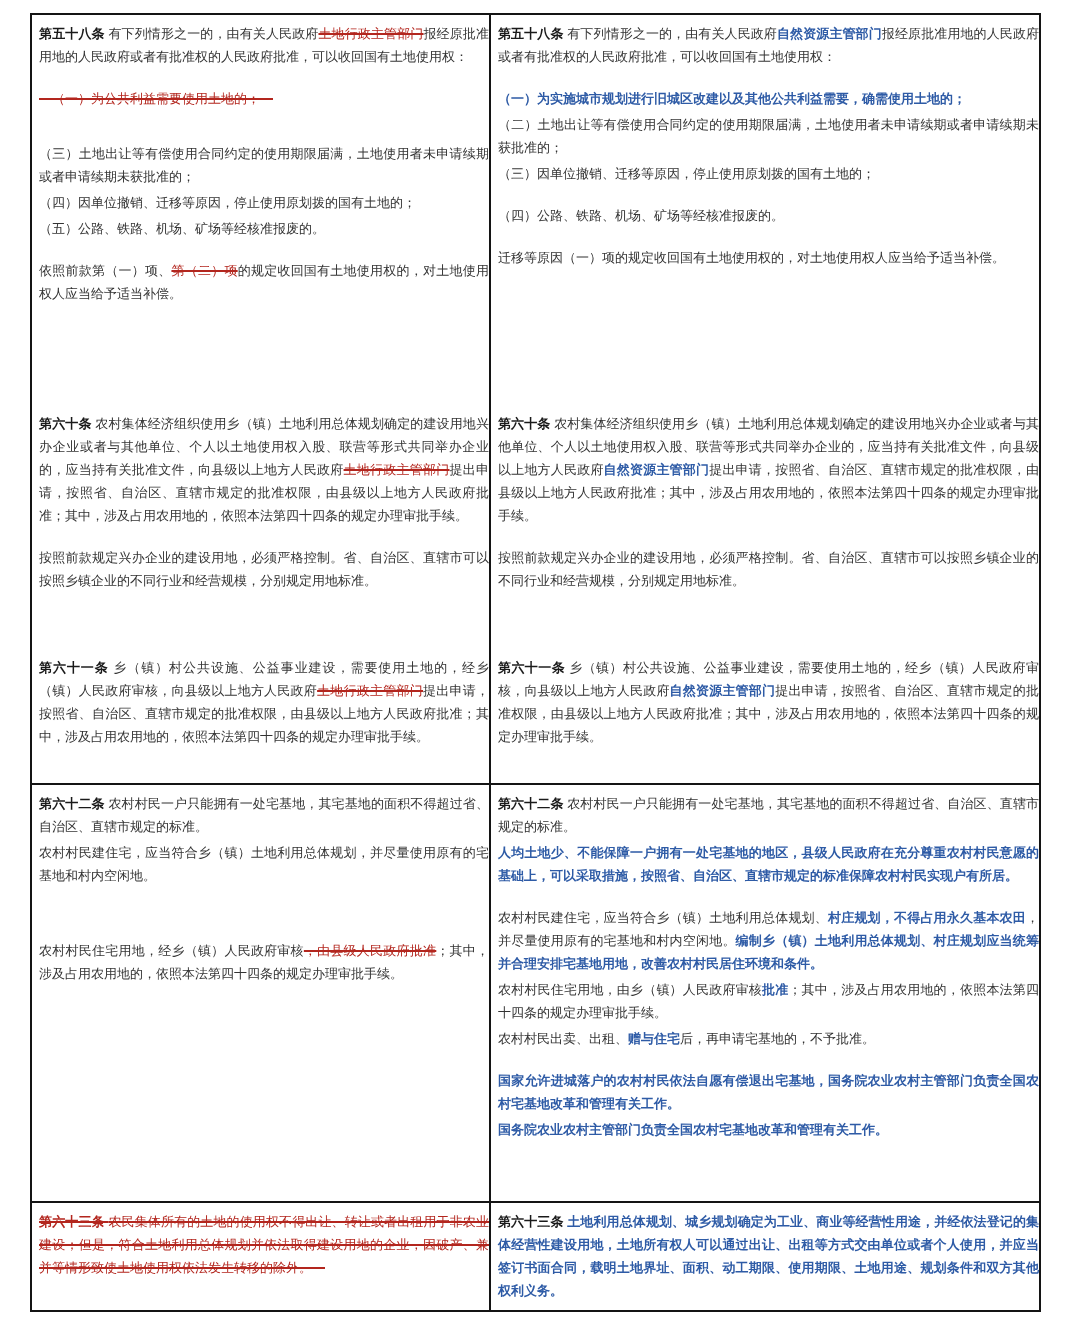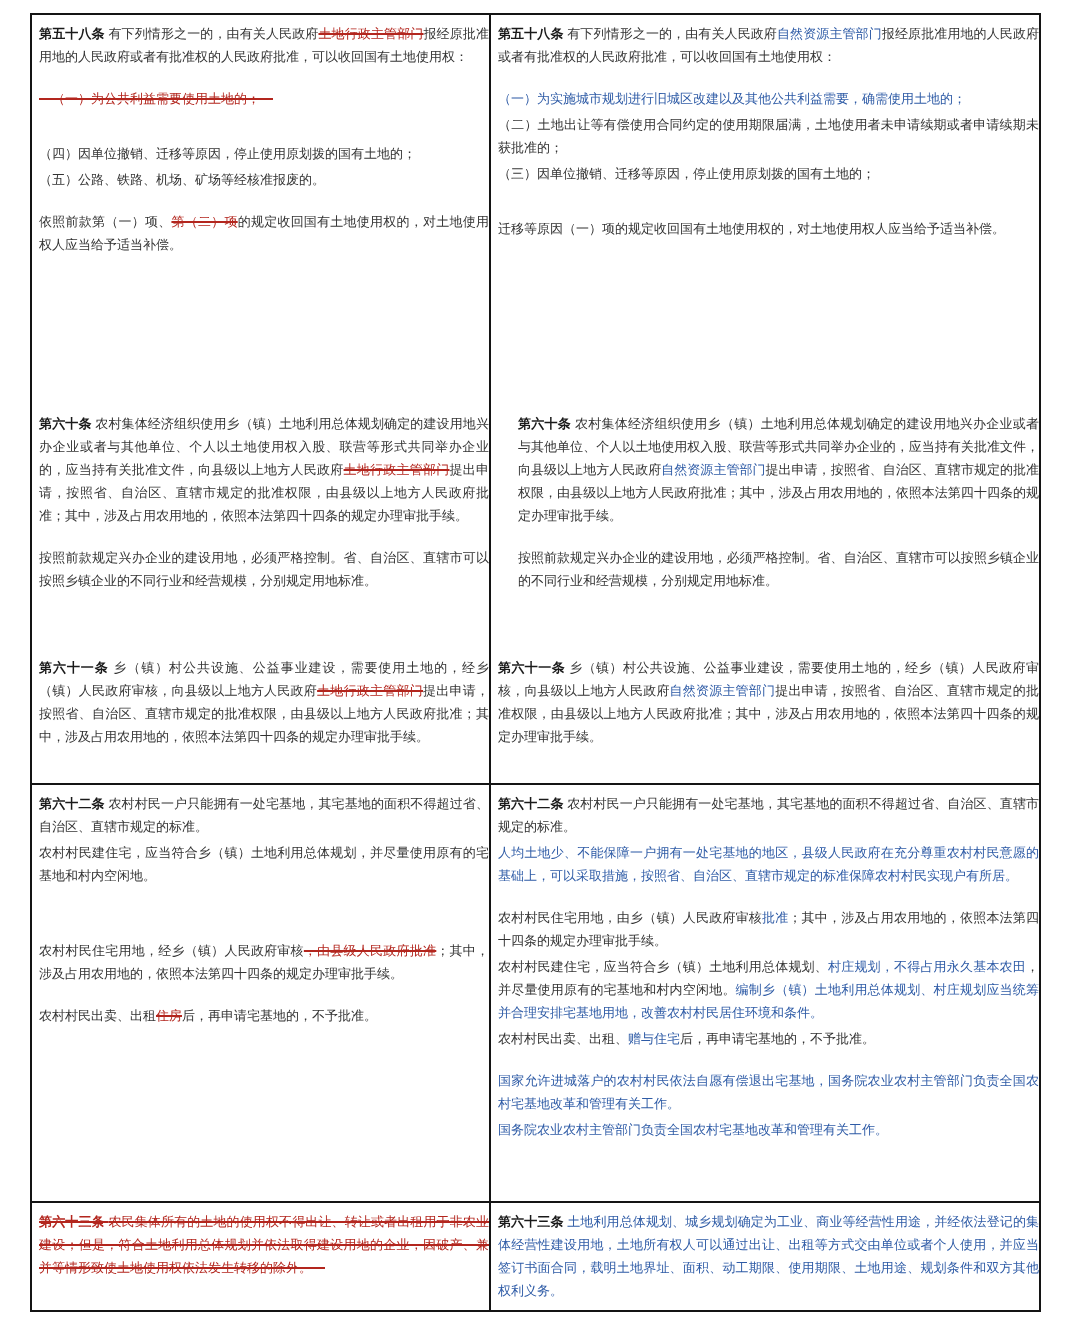--- a/index.html
+++ b/index.html
@@ -8,21 +8,21 @@
     font-family:"Liberation Sans","DejaVu Sans",sans-serif;
   }
   .law-table{
     position:absolute;left:30px;top:13px;width:1011px;
     border:2px solid var(--border,#141414);
     box-sizing:border-box;
   }
   .trow{display:grid;grid-template-columns:459px 1fr;}
   .trow.bordered{border-top:2px solid var(--border,#141414);}
   .trow.r58{min-height:390px;}
-  .trow.r60{min-height:244px;gap:20px;}
+  .trow.r60{min-height:244px;}
   .trow.r61{min-height:134px;}
   .trow.r62{min-height:416px;}
   .trow.r63{min-height:100px;}
   .cell{
     box-sizing:border-box;
     padding:4px 0 5px 7px;
     font-size:13px;line-height:23px;color:var(--body,#333333);
   }
   .cell.left{border-right:2px solid var(--border,#141414);}
   .para{margin:3px 0;text-align:justify;}
@@ -33,47 +33,49 @@
   .s-del{
     color:var(--del,#b3261e);
     text-decoration:line-through;
     text-decoration-thickness:1.5px;
   }
   .s-delnum{
     color:var(--del,#b3261e);font-weight:bold;
     text-decoration:line-through;
     text-decoration-thickness:1.5px;
   }
-  .s-add{color:var(--add,#2e5ba6);font-weight:normal;}
+  .s-add{color:var(--add,#2e5ba6);font-weight:bold;}
 </style>
 </head>
 <body>
 
 <div class="page">
   <div class="law-table">
 
     <div class="trow r58">
       <div class="cell left">
           <div class="para"><span class="s-num">第五十八条 </span><span class="s-n">有下列情形之一的，由有关人民政府</span><span class="s-del">土地行政主管部门</span><span class="s-n">报经原批准用地的人民政府或者有批准权的人民政府批准，可以收回国有土地使用权：</span></div>
           <div class="blank"></div>
           <div class="para"><span class="s-del">—（一）为公共利益需要使用土地的；—</span></div>
           <div class="blank"></div>
           <div class="blank"></div>
+          <div class="para"><span class="s-n"> （三）土地出让等有偿使用合同约定的使用期限届满，土地使用者未申请续期或者申请续期未获批准的；</span></div>
           <div class="para"><span class="s-n"> （四）因单位撤销、迁移等原因，停止使用原划拨的国有土地的；</span></div>
           <div class="para"><span class="s-n"> （五）公路、铁路、机场、矿场等经核准报废的。</span></div>
           <div class="blank"></div>
           <div class="para"><span class="s-n">依照前款第（一）项、</span><span class="s-del">第（二）项</span><span class="s-n">的规定收回国有土地使用权的，对土地使用权人应当给予适当补偿。</span></div>
         </div>
       <div class="cell right">
           <div class="para"><span class="s-num">第五十八条 </span><span class="s-n">有下列情形之一的，由有关人民政府</span><span class="s-add">自然资源主管部门</span><span class="s-n">报经原批准用地的人民政府或者有批准权的人民政府批准，可以收回国有土地使用权：</span></div>
           <div class="blank"></div>
           <div class="para"><span class="s-add"> （一）为实施城市规划进行旧城区改建以及其他公共利益需要，确需使用土地的；</span></div>
           <div class="para"><span class="s-n"> （二）土地出让等有偿使用合同约定的使用期限届满，土地使用者未申请续期或者申请续期未获批准的；</span></div>
           <div class="para"><span class="s-n"> （三）因单位撤销、迁移等原因，停止使用原划拨的国有土地的；</span></div>
           <div class="blank"></div>
+          <div class="para"><span class="s-n"> （四）公路、铁路、机场、矿场等经核准报废的。</span></div>
           <div class="blank"></div>
           <div class="para"><span class="s-n">迁移等原因（一）项的规定收回国有土地使用权的，对土地使用权人应当给予适当补偿。</span></div>
         </div>
     </div>
 
     <div class="trow r60">
       <div class="cell left">
           <div class="para"><span class="s-num">第六十条 </span><span class="s-n">农村集体经济组织使用乡（镇）土地利用总体规划确定的建设用地兴办企业或者与其他单位、个人以土地使用权入股、联营等形式共同举办企业的，应当持有关批准文件，向县级以上地方人民政府</span><span class="s-del">土地行政主管部门</span><span class="s-n">提出申请，按照省、自治区、直辖市规定的批准权限，由县级以上地方人民政府批准；其中，涉及占用农用地的，依照本法第四十四条的规定办理审批手续。</span></div>
           <div class="blank"></div>
           <div class="para"><span class="s-n">按照前款规定兴办企业的建设用地，必须严格控制。省、自治区、直辖市可以按照乡镇企业的不同行业和经营规模，分别规定用地标准。</span></div>
@@ -94,28 +96,27 @@
         </div>
     </div>
 
     <div class="trow r62 bordered">
       <div class="cell left">
           <div class="para"><span class="s-num">第六十二条 </span><span class="s-n">农村村民一户只能拥有一处宅基地，其宅基地的面积不得超过省、自治区、直辖市规定的标准。</span></div>
           <div class="para"><span class="s-n">农村村民建住宅，应当符合乡（镇）土地利用总体规划，并尽量使用原有的宅基地和村内空闲地。</span></div>
           <div class="blank-lg"></div>
           <div class="para"><span class="s-n">农村村民住宅用地，经乡（镇）人民政府审核</span><span class="s-del">，由县级人民政府批准</span><span class="s-n">；其中，涉及占用农用地的，依照本法第四十四条的规定办理审批手续。</span></div>
           <div class="blank"></div>
-          <div class="para"><span class="s-n">农村村民出卖、出租</span><span class="s-del">住房</span><span class="s-n">后，再申请宅基地的，不予批准。</span></div>
         </div>
       <div class="cell right">
           <div class="para"><span class="s-num">第六十二条 </span><span class="s-n">农村村民一户只能拥有一处宅基地，其宅基地的面积不得超过省、自治区、直辖市规定的标准。</span></div>
           <div class="para"><span class="s-add">人均土地少、不能保障一户拥有一处宅基地的地区，县级人民政府在充分尊重农村村民意愿的基础上，可以采取措施，按照省、自治区、直辖市规定的标准保障农村村民实现户有所居。</span></div>
           <div class="blank"></div>
+          <div class="para"><span class="s-n">农村村民建住宅，应当符合乡（镇）土地利用总体规划、</span><span class="s-add">村庄规划，不得占用永久基本农田</span><span class="s-n">，并尽量使用原有的宅基地和村内空闲地。</span><span class="s-add">编制乡（镇）土地利用总体规划、村庄规划应当统筹并合理安排宅基地用地，改善农村村民居住环境和条件。</span></div>
           <div class="para"><span class="s-n">农村村民住宅用地，由乡（镇）人民政府审核</span><span class="s-add">批准</span><span class="s-n">；其中，涉及占用农用地的，依照本法第四十四条的规定办理审批手续。</span></div>
-          <div class="para"><span class="s-n">农村村民建住宅，应当符合乡（镇）土地利用总体规划、</span><span class="s-add">村庄规划，不得占用永久基本农田</span><span class="s-n">，并尽量使用原有的宅基地和村内空闲地。</span><span class="s-add">编制乡（镇）土地利用总体规划、村庄规划应当统筹并合理安排宅基地用地，改善农村村民居住环境和条件。</span></div>
           <div class="para"><span class="s-n">农村村民出卖、出租、</span><span class="s-add">赠与住宅</span><span class="s-n">后，再申请宅基地的，不予批准。</span></div>
           <div class="blank"></div>
           <div class="para"><span class="s-add">国家允许进城落户的农村村民依法自愿有偿退出宅基地，国务院农业农村主管部门负责全国农村宅基地改革和管理有关工作。</span></div>
           <div class="para"><span class="s-add">国务院农业农村主管部门负责全国农村宅基地改革和管理有关工作。</span></div>
         </div>
     </div>
 
     <div class="trow r63 bordered">
       <div class="cell left">
           <div class="para"><span class="s-delnum">第六十三条 </span><span class="s-del">农民集体所有的土地的使用权不得出让、转让或者出租用于非农业建设；但是，符合土地利用总体规划并依法取得建设用地的企业，因破产、兼并等情形致使土地使用权依法发生转移的除外。—</span></div>

